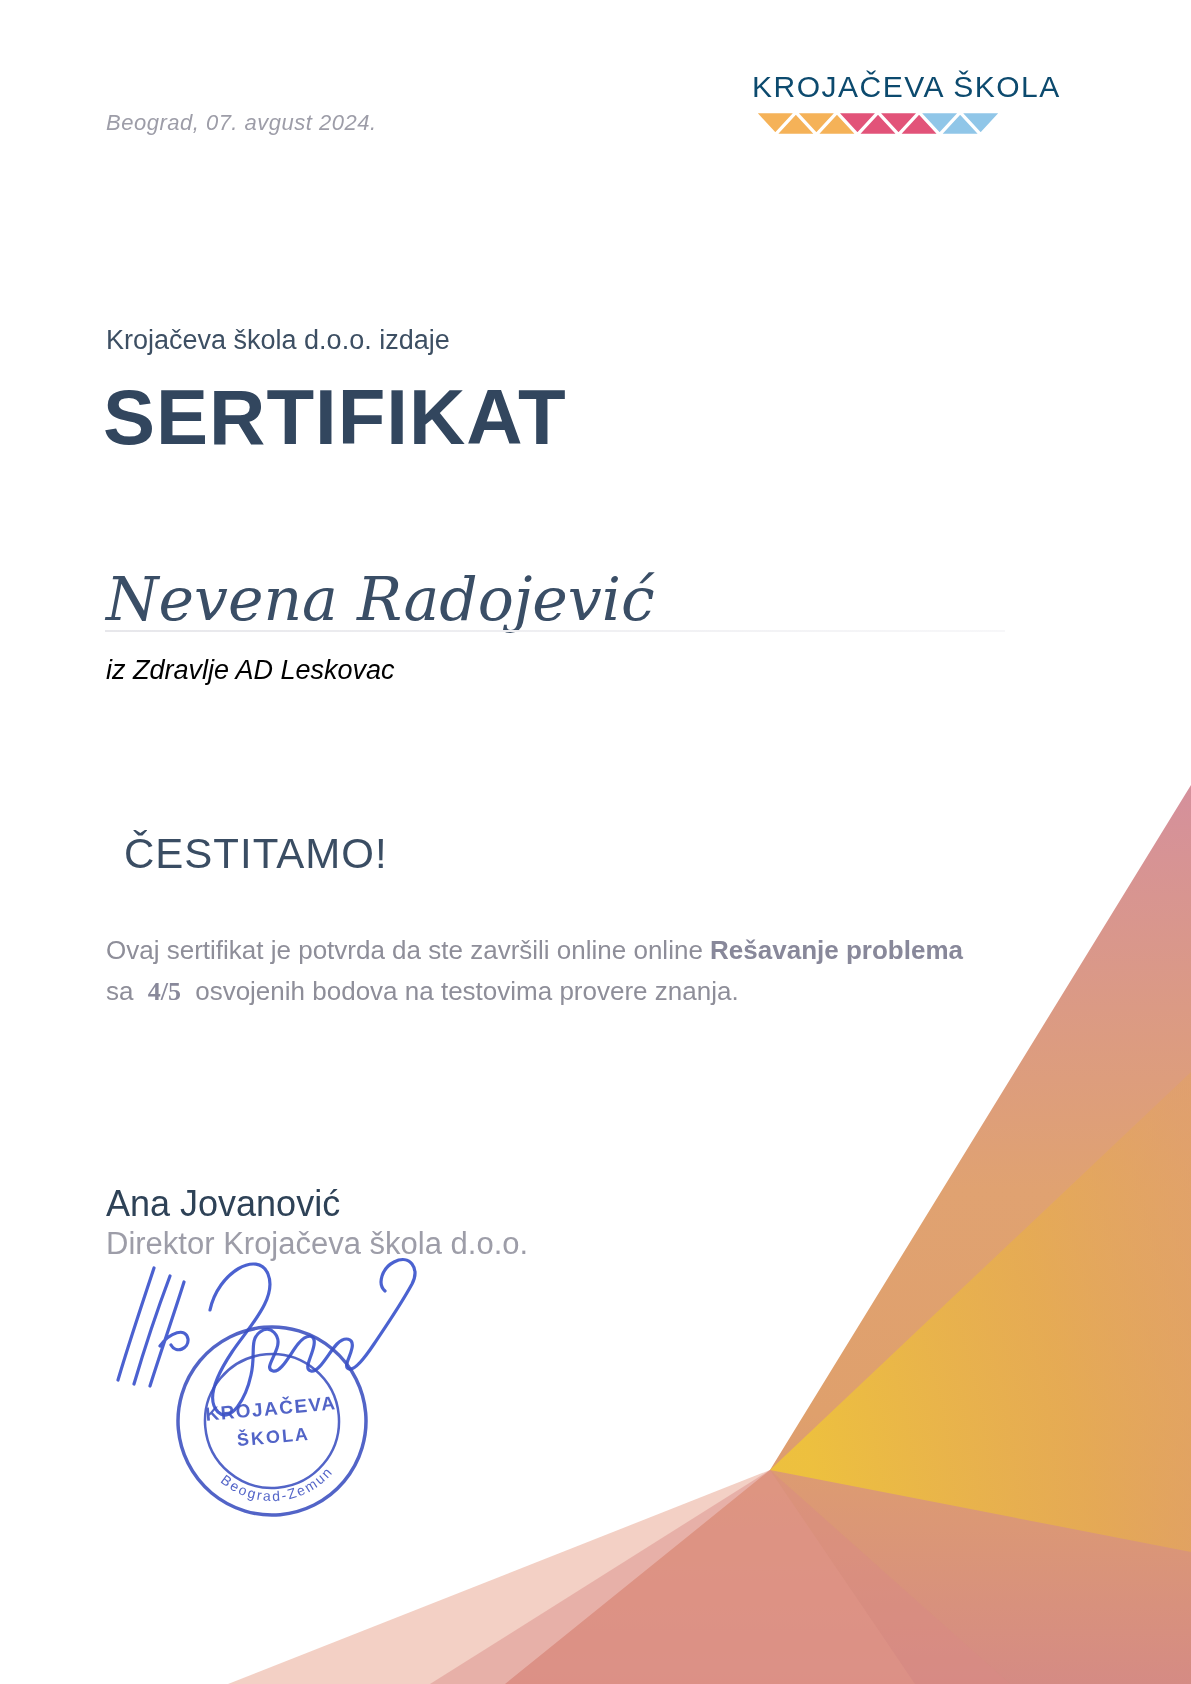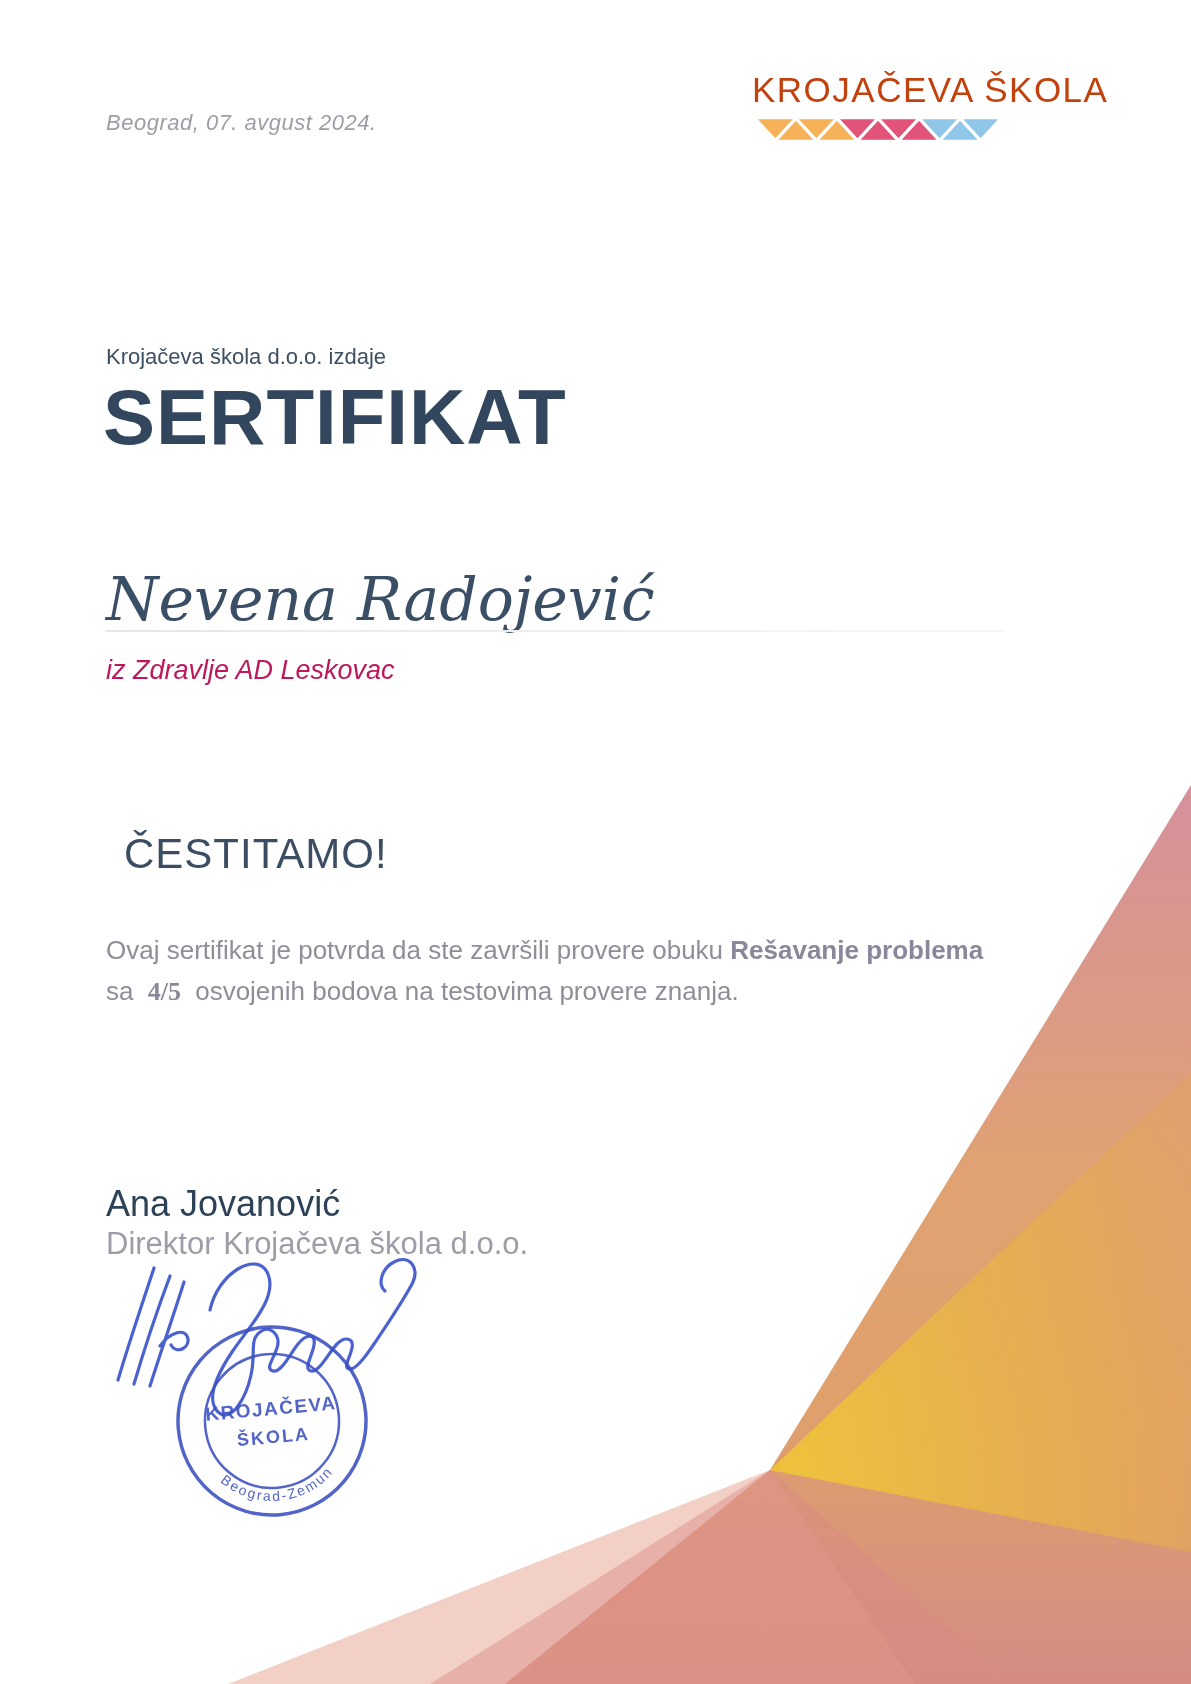--- a/index.html
+++ b/index.html
@@ -14,46 +14,46 @@
   .deco { position: absolute; left: 0; top: 0; z-index: 0; }
   .content { position: absolute; inset: 0; z-index: 1; }
 
   .date-line {
     position: absolute; left: 106px; top: 110px;
     font-size: 22px; letter-spacing: 0.5px; color: #9d9da8; font-style: italic;
   }
 
   .logo { position: absolute; left: 752px; top: 70px; width: 340px; }
   .logo-text {
-    font-size: 35px; letter-spacing: 1.5px; color: #c2410c;
+    font-size: 30px; letter-spacing: 1.5px; color: #0c4a6e;
     white-space: nowrap; font-weight: normal;
   }
   .logo-tri { display: block; margin-top: 7px; width: 252px; height: 25px; }
 
   .issuer-line {
-    position: absolute; left: 106px; top: 344px;
-    font-size: 22px; color: #3d4f63;
+    position: absolute; left: 106px; top: 325px;
+    font-size: 27px; color: #3d4f63;
   }
   .cert-title {
     position: absolute; left: 103px; top: 372px; margin: 0;
     font-size: 78px; font-weight: bold; letter-spacing: 1px; color: #32465e; text-align: center;
   }
 
   .recipient-name {
     position: absolute; left: 106px; top: 564px;
     font-family: "DejaVu Serif", serif; font-style: italic;
     font-size: 60px; color: #3a4e66; white-space: nowrap;
   }
   .name-underline {
     position: absolute; left: 105px; top: 630px; width: 900px; height: 2px;
     background: linear-gradient(to right, #e7e7eb, #f7f7f9);
   }
   .recipient-origin {
     position: absolute; left: 106px; top: 655px;
-    font-size: 27px; font-style: italic; color: #be185d; text-align: right;
+    font-size: 27px; font-style: italic; color: #000000; text-align: right;
   }
 
   .congrats {
     position: absolute; left: 106px; top: 812px; margin: 18px;
     font-size: 42px; font-weight: normal; letter-spacing: 1px; color: #3a4d63;
   }
   .body-par {
     position: absolute; left: 106px; top: 930px; margin: 0;
     width: 890px; font-size: 26px; line-height: 41px; color: #8e8e99;
   }
@@ -126,21 +126,21 @@
     <div class="issuer-line">Krojačeva škola d.o.o. izdaje</div>
     <h1 class="cert-title">SERTIFIKAT</h1>
 
     <div class="recipient-name">Nevena Radojević</div>
     <div class="name-underline"></div>
     <div class="recipient-origin">iz Zdravlje AD Leskovac</div>
 
     <h2 class="congrats">ČESTITAMO!</h2>
 
     <p class="body-par">
-      <span>Ovaj sertifikat je potvrda da ste završili provere obuku</span>
+      <span>Ovaj sertifikat je potvrda da ste završili online online</span>
       <strong>Rešavanje problema</strong>
       <span>sa</span>
       <strong class="score">4/5</strong>
       <span>osvojenih bodova na testovima provere znanja.</span>
     </p>
 
     <div class="sig-name">Ana Jovanović</div>
     <div class="sig-role">Direktor Krojačeva škola d.o.o.</div>
 
     <svg class="signature-svg" width="350" height="200" viewBox="0 0 350 200">

